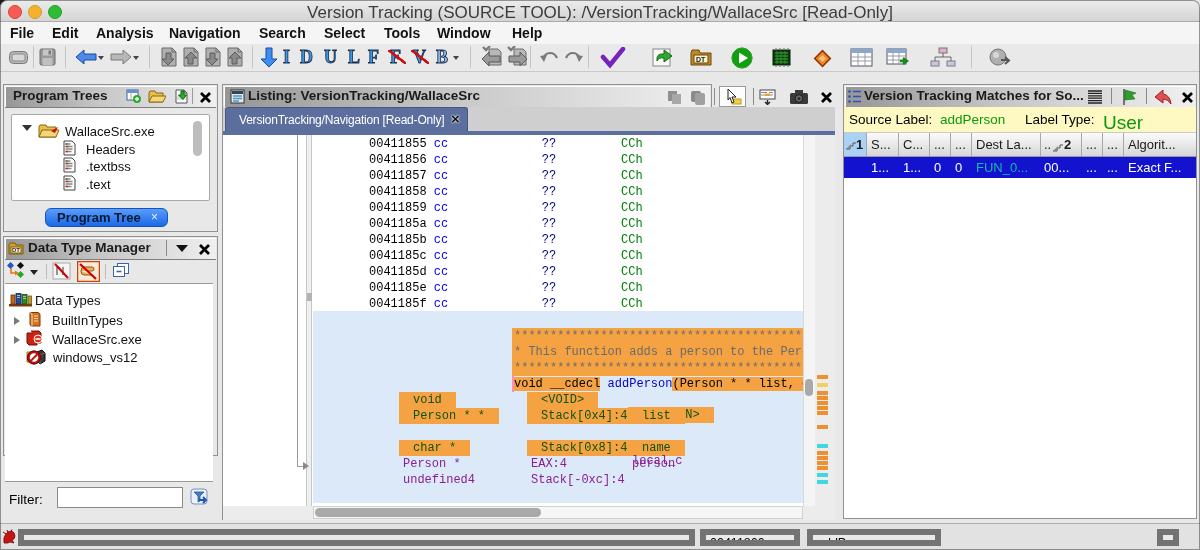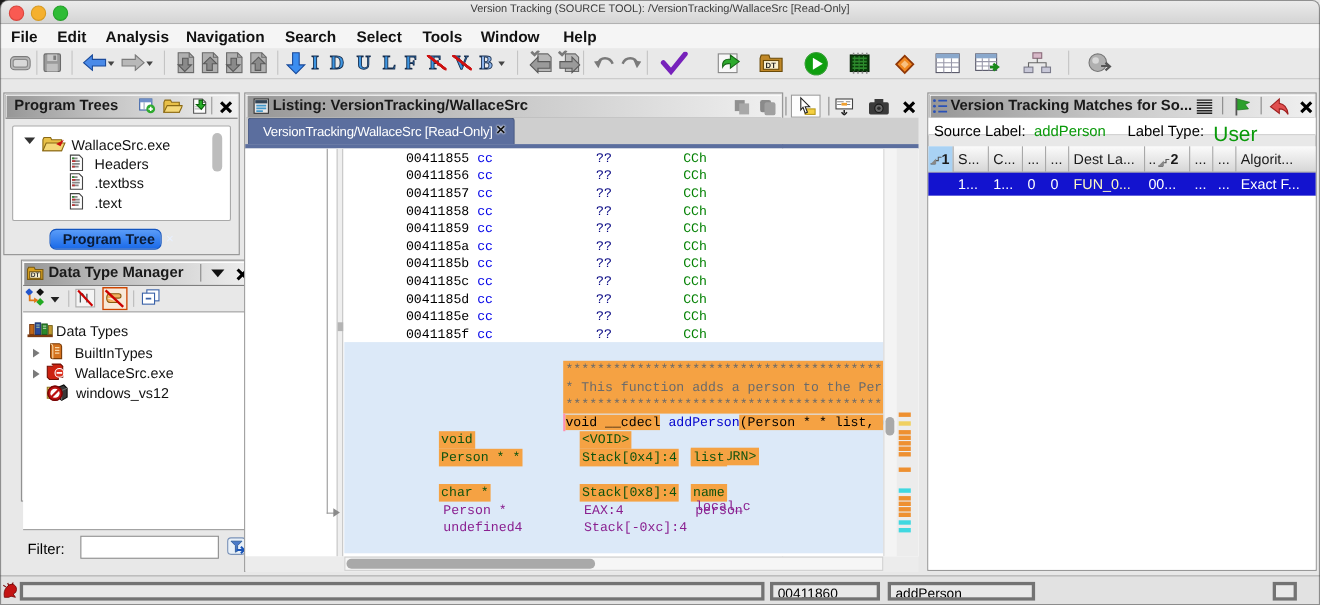--- a/index.html
+++ b/index.html
@@ -2,51 +2,51 @@
 <html><head>
 <meta charset="utf-8">
 <style>
 html,body{margin:0;padding:0;}
 body{width:1200px;height:550px;overflow:hidden;font-family:"Liberation Sans",sans-serif;background:#e8e8e8;position:relative;}
 #winborder{position:absolute;left:0;top:0;width:1200px;height:550px;border-radius:7px 7px 0 0;box-shadow:inset 0 0 0 1px rgba(70,70,70,0.55);pointer-events:none;z-index:99;}
 .abs{position:absolute;}
 
 #titlebar{position:absolute;left:0;top:0;width:1200px;height:22px;background:linear-gradient(#ececec,#d4d4d4);border-bottom:1px solid #ababab;box-sizing:border-box;border-radius:8px 8px 0 0;}
 .light{position:absolute;top:5px;width:12px;height:12px;border-radius:50%;}
-#titletext{position:absolute;top:3px;left:0;width:1200px;text-align:center;font-size:10px;color:#3c3c3c;}
+#titletext{position:absolute;top:3px;left:0;width:1200px;text-align:center;font-size:17px;color:#3c3c3c;}
 
 #menubar{position:absolute;left:0;top:22px;width:1200px;height:22px;background:#f5f5f5;font-weight:bold;}
 #menubar span{position:absolute;top:3px;font-size:14px;color:#111;}
 
 #toolbar{position:absolute;left:0;top:44px;width:1200px;height:28px;background:#e9e9e9;border-bottom:1px solid #c9c9c9;box-sizing:border-box;}
 .tsep{position:absolute;top:2px;height:22px;width:1px;background:#c4c4c4;}
 .ticon{position:absolute;top:3px;}
 .tletter{position:absolute;top:3px;font-family:"Liberation Serif",serif;font-size:18px;font-weight:bold;color:#3e96e2;-webkit-text-stroke:0.8px #142a4a;}
 .strike{position:absolute;left:-2px;top:3px;width:18px;height:14px;background:linear-gradient(to top right,transparent 44%,#cc1111 46%,#cc1111 56%,transparent 58%);}
 
 .panel{position:absolute;background:#e8e8e8;border:1px solid #919191;box-sizing:border-box;}
 .phead{position:absolute;left:1px;top:1px;right:1px;height:21px;background:linear-gradient(90deg,#969696,#c6c6c6 45%,#f0f0f0);border-bottom:1px solid #7e7e7e;box-shadow:inset 0 1px 0 #fdfdfd,inset 1px 0 0 #fdfdfd;}
 .ptitle{position:absolute;top:2px;font-size:13.5px;font-weight:bold;color:#1a1a1a;}
 
 .trow{position:absolute;font-size:13px;color:#111;white-space:pre;}
 
 .mono{font-family:"Liberation Mono",monospace;font-size:12px;line-height:16px;white-space:pre;}
 .mk{left:2px;width:11px;height:4px;}
 .tok{position:absolute;font-family:"Liberation Mono",monospace;font-size:12px;line-height:16px;white-space:pre;}
-.tok.g{color:#0e530e;background:#f5a243;padding:0 2px;margin-left:-2px;}
+.tok.g{color:#0e530e;background:#f5a243;padding:0 14px;margin-left:-2px;}
 .tok.p{color:#8a2090;}
 #ccrows i{font-style:normal;color:#0000e8;}
 #ccrows u{text-decoration:none;color:#000080;}
 #ccrows b{font-weight:normal;color:#008000;}
 
 .vth{position:absolute;top:0;height:100%;border-left:1px solid #a8a8a8;}
 .vtxt{position:absolute;top:4px;font-size:13px;color:#1a1a1a;white-space:nowrap;}
 
 #statusbar{position:absolute;left:0;top:523px;width:1200px;height:27px;background:#e2e2e2;border-top:1px solid #adadad;box-sizing:border-box;}
-.sfield{position:absolute;top:5px;height:17px;background:#e9e9e9;border:3px solid #737373;font-size:12.5px;color:#000;padding:1px 4px 0 4px;box-sizing:border-box;white-space:nowrap;overflow:hidden;}
+.sfield{position:absolute;top:5px;height:17px;background:#e9e9e9;border:6px solid #737373;font-size:12.5px;color:#000;padding:1px 4px 0 4px;box-sizing:border-box;white-space:nowrap;overflow:hidden;}
 </style>
 </head>
 <body>
 
 <div class="abs" style="left:0;top:0;width:0;height:0;border-top:9px solid #1a1a1a;border-right:9px solid transparent;"></div>
 <div id="titlebar">
   <div class="light" style="left:8px;background:#f95a52;border:0.5px solid #d9443c;"></div>
   <div class="light" style="left:28px;background:#f5b02e;border:0.5px solid #d79a22;"></div>
   <div class="light" style="left:48px;background:#2ebc35;border:0.5px solid #24a02a;"></div>
   <div id="titletext">Version Tracking (SOURCE TOOL): /VersionTracking/WallaceSrc [Read-Only]</div>
@@ -244,27 +244,27 @@
     <svg class="abs" style="left:50px;top:60px" width="15" height="16" viewBox="0 0 15 16">
       <path d="M2 1 h8 l3 3 v11 h-11 z" fill="#fdfdfd" stroke="#444"></path>
       <path d="M3.5 4 h5 M3.5 6.5 h7 M3.5 9 h7 M3.5 11.5 h6" stroke="#888" stroke-width="1.6"></path>
       <path d="M3.5 6.5 h3 M3.5 11.5 h2.5" stroke="#b33" stroke-width="1.6"></path>
       <path d="M3.5 4 h2" stroke="#383" stroke-width="1.6"></path>
     </svg>
     <div class="trow" style="left:74px;top:62px;">.text</div>
     <div class="abs" style="left:181px;top:6px;width:9px;height:35px;background:#bdbdbd;border-radius:5px;"></div>
   </div>
 
-  <div class="abs" style="left:41px;top:123px;width:102px;height:19px;border-radius:6px;background:linear-gradient(#5a9cf8,#1a6ae8);border:1px solid #1355c0;box-sizing:border-box;">
+  <div class="abs" style="left:41px;top:123px;width:123px;height:19px;border-radius:6px;background:linear-gradient(#5a9cf8,#1a6ae8);border:1px solid #1355c0;box-sizing:border-box;">
     <div class="abs" style="left:11px;top:1px;font-size:13px;font-weight:bold;color:#0a1a33;">Program Tree</div>
     <div class="abs" style="left:105px;top:1px;font-size:12px;color:#e8f0ff;">×</div>
   </div>
 </div>
 
-<div class="panel" id="dtmPanel" style="left:19px;top:236px;width:215px;height:220px;">
+<div class="panel" id="dtmPanel" style="left:3px;top:236px;width:215px;height:220px;">
   <div class="phead">
     <svg class="abs" style="left:3px;top:3px" width="17" height="15" viewBox="0 0 17 15">
       <path d="M1 13 L1 4 L2 2 L7 2 L8 4 L15 4 L15 13 Z" fill="#d8a020" stroke="#7a5a10"></path>
       <rect x="3" y="6" width="10" height="6" fill="#f8f0d0" stroke="#7a5a10"></rect>
       <text x="4" y="11.2" font-size="6" font-weight="bold" fill="#333" font-family="Liberation Sans">DT</text>
     </svg>
     <div class="ptitle" style="left:23px;">Data Type Manager</div>
     <div class="abs" style="left:161px;top:2px;width:1px;height:16px;background:#888;"></div>
     <div class="abs" style="left:171px;top:7px;width:0;height:0;border-left:6px solid transparent;border-right:6px solid transparent;border-top:7px solid #111;"></div>
     <svg class="abs" style="left:193px;top:5px" width="13" height="13" viewBox="0 0 13 13">
@@ -383,21 +383,21 @@
       <circle cx="11" cy="10.5" r="3.8" fill="#6a6a6a" stroke="#1a1a1a"></circle>
       <circle cx="11" cy="10.5" r="1.6" fill="#2a2a2a"></circle>
     </svg>
     <svg class="abs" style="left:596px;top:5px" width="13" height="13" viewBox="0 0 13 13">
         <path d="M2 2 L11 11 M11 2 L2 11" stroke="#000" stroke-width="2.8"></path>
       </svg>
   </div>
 
   <div class="abs" style="left:0;top:22px;width:612px;height:24px;background:#cfcfcf;">
     <div class="abs" style="left:2px;top:0;width:243px;height:24px;background:#5b6e9e;border:1px solid #47587e;border-bottom:none;border-radius:3px 3px 0 0;box-sizing:border-box;">
-      <div class="abs" style="left:13px;top:5px;font-size:12px;letter-spacing:-0.2px;color:#fff;">VersionTracking/WallaceSrc [Read-Only]</div>
+      <div class="abs" style="left:13px;top:5px;font-size:12px;letter-spacing:-0.2px;color:#fff;">VersionTracking/Navigation [Read-Only]</div>
       <div class="abs" style="left:225px;top:2px;font-size:15px;color:#111;font-weight:bold;text-shadow:0 0 2px #fff,0 0 2px #fff;">×</div>
     </div>
   </div>
   <div class="abs" style="left:0;top:46px;width:612px;height:4px;background:#5b6e9e;"></div>
 
   <div class="abs" style="left:0;top:50px;width:612px;height:371px;background:#fff;overflow:hidden;">
 
     <div class="abs" style="left:90px;top:176px;width:490px;height:192px;background:#dce9f8;"></div>
 
     <div class="abs" style="left:83px;top:0;width:6px;height:371px;background:#efefef;border-left:1px solid #c6c6c6;border-right:1px solid #c6c6c6;box-sizing:border-box;"></div>
@@ -477,21 +477,21 @@
     </svg>
     <div class="abs" style="left:301px;top:2px;width:1px;height:16px;background:#888;"></div>
     <svg class="abs" style="left:308px;top:2px" width="20" height="18" viewBox="0 0 20 18">
       <path d="M2 16 Q3 7 10 6 L10 2 L18 9 L10 15 L10 11 Q5 11 2 16 Z" fill="#e05050" stroke="#a02020" transform="scale(-1,1) translate(-20,0)"></path>
     </svg>
     <svg class="abs" style="left:336px;top:5px" width="13" height="13" viewBox="0 0 13 13">
         <path d="M2 2 L11 11 M11 2 L2 11" stroke="#000" stroke-width="2.8"></path>
       </svg>
   </div>
 
-  <div class="abs" style="left:0;top:22px;width:352px;height:16px;background:#ffffff;border-bottom:1px solid #c9c9c9;box-sizing:border-box;">
+  <div class="abs" style="left:0;top:22px;width:352px;height:26px;background:#fef9c3;border-bottom:1px solid #c9c9c9;box-sizing:border-box;">
     <span class="abs" style="left:5px;top:5px;font-size:13.5px;color:#000;">Source Label:</span>
     <span class="abs" style="left:96px;top:5px;font-size:13.5px;color:#0a9a0a;">addPerson</span>
     <span class="abs" style="left:181px;top:5px;font-size:13.5px;color:#000;">Label Type:</span>
     <span class="abs" style="left:259px;top:5px;font-size:19px;color:#0a9a0a;">User Defined</span>
   </div>
 
   <div class="abs" style="left:0;top:48px;width:352px;height:24px;background:linear-gradient(#fbfbfb,#d6d6d6);border-bottom:1px solid #9a9a9a;box-sizing:border-box;">
     <div class="abs" style="left:0;top:0;width:22px;height:23px;background:#a9d2f4;"></div>
     <svg class="abs" style="left:1px;top:6px" width="12" height="12" viewBox="0 0 12 12">
       <path d="M1 10 h4 v-3 h3 v-3 h3" fill="none" stroke="#555"></path>
@@ -521,21 +521,21 @@
       <span class="vtxt" style="left:263px;">...</span>
     <div class="vth" style="left:279px;"></div>
       <span class="vtxt" style="left:284px;">Algorit...</span>
   </div>
 
   <div class="abs" style="left:0;top:72px;width:352px;height:21px;background:#1313cf;color:#fff;font-size:13px;">
     <span class="abs" style="left:27px;top:3px;">1...</span>
     <span class="abs" style="left:59px;top:3px;">1...</span>
     <span class="abs" style="left:90px;top:3px;">0</span>
     <span class="abs" style="left:111px;top:3px;">0</span>
-    <span class="abs" style="left:132px;top:3px;color:#fef9c3;text-align:center;">FUN_0...</span>
+    <span class="abs" style="left:132px;top:3px;color:#14b8a6;text-align:center;">FUN_0...</span>
     <span class="abs" style="left:200px;top:3px;">00...</span>
     <span class="abs" style="left:242px;top:3px;">...</span>
     <span class="abs" style="left:263px;top:3px;">...</span>
     <span class="abs" style="left:284px;top:3px;">Exact F...</span>
   </div>
   <div class="abs" style="left:0;top:93px;width:352px;height:340px;background:#fff;"></div>
 </div>
 
 <div id="statusbar">
   <svg class="abs" style="left:2px;top:5px" width="15" height="16" viewBox="0 0 15 16">

